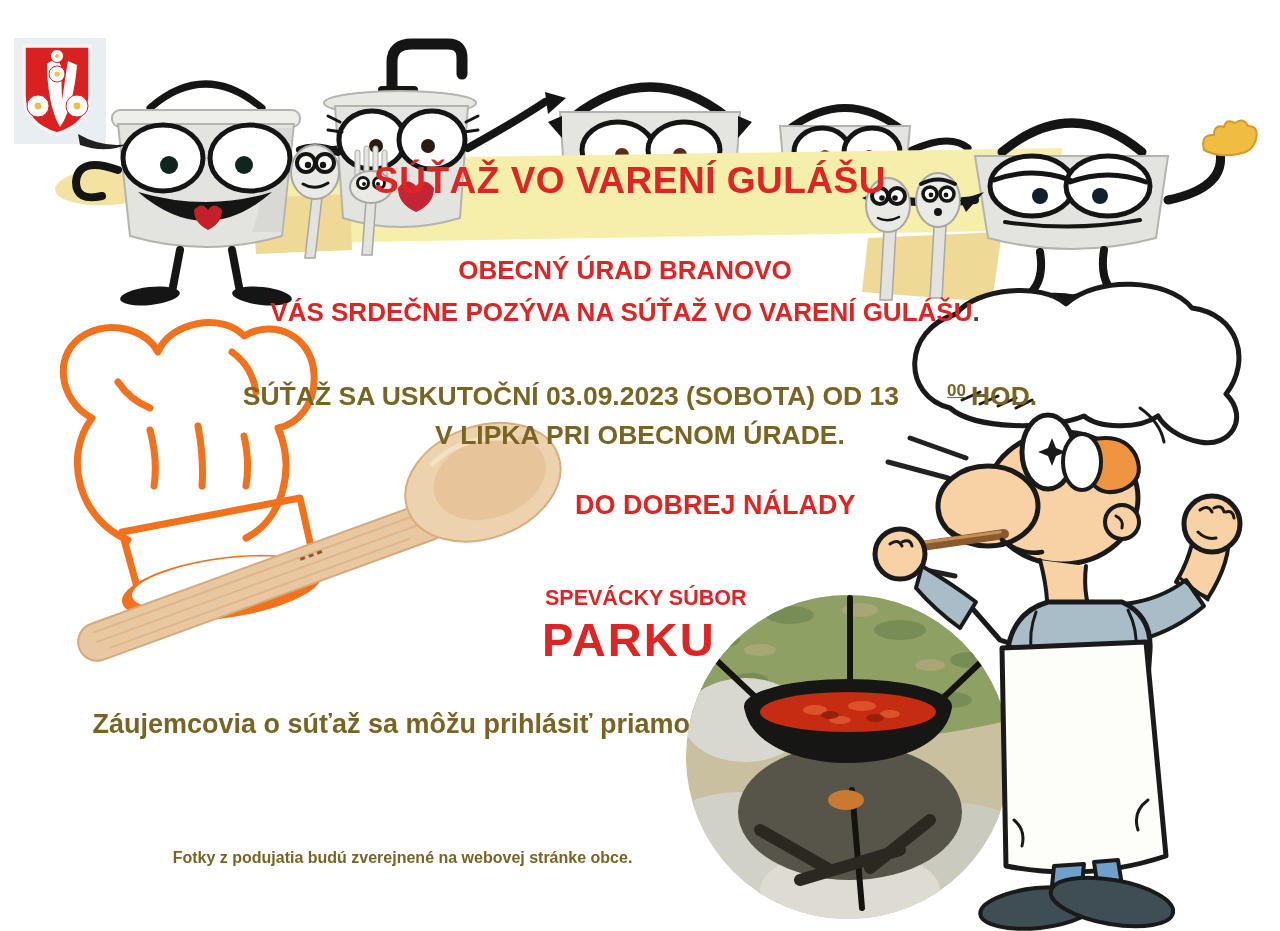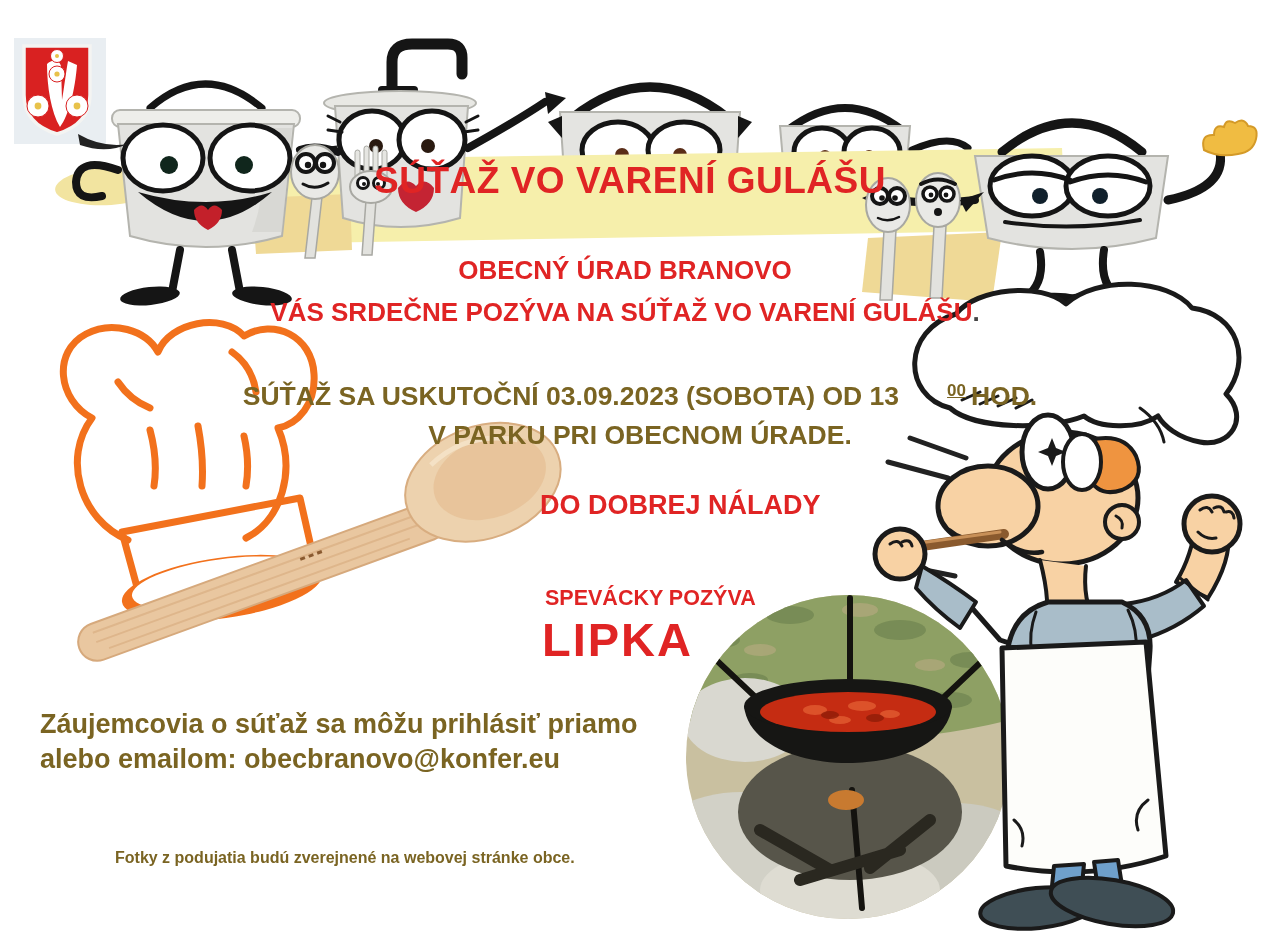--- a/index.html
+++ b/index.html
@@ -8,25 +8,25 @@
   .poster svg{position:absolute;left:0;top:0;z-index:1;}
   .txt{position:absolute;z-index:5;font-weight:bold;}
   .red{color:#e02424;}
   .olive{color:#7a6422;}
   .title{left:320px;top:160px;width:620px;font-size:37px;font-weight:600;text-align:center;
          letter-spacing:.5px;white-space:nowrap;}
   .invitation{left:180px;top:249px;width:890px;font-size:26px;line-height:42px;text-align:center;white-space:nowrap;}
   .invitation .dot{color:#444;}
   .event{left:100px;top:371px;width:1080px;font-size:26.5px;line-height:39px;text-align:center;white-space:nowrap;}
   .event .sup{font-size:17px;vertical-align:9px;text-decoration:underline;margin-right:5px;margin-left:48px;}
-  .mood{left:540px;top:486px;font-size:27px;line-height:39px;text-align:left;white-space:nowrap;}
+  .mood{left:575px;top:486px;font-size:27px;line-height:39px;text-align:left;white-space:nowrap;}
   .choir-label{left:545px;top:586px;font-size:21.5px;white-space:nowrap;}
   .choir-name{left:542px;top:612px;font-size:47px;letter-spacing:2px;white-space:nowrap;}
-  .contact{left:40px;top:707px;width:650px;font-size:27px;line-height:35px;text-align:left;white-space:nowrap;}
-  .footnote{left:115px;top:849px;width:575px;font-size:16px;white-space:nowrap;}
+  .contact{left:40px;top:707px;width:650px;font-size:27px;line-height:35px;text-align:right;white-space:nowrap;}
+  .footnote{left:115px;top:849px;width:575px;font-size:16px;text-align:center;white-space:nowrap;}
 </style>
 </head>
 <body>
 
 <div class="poster">
 
 <svg width="1280" height="931" viewBox="0 0 1280 931">
 
   <g>
     <ellipse cx="110" cy="186" rx="55" ry="19" fill="#f2e4a0" transform="rotate(-4 110 186)"></ellipse>
@@ -271,30 +271,29 @@
 
   <div class="txt red title">SÚŤAŽ VO VARENÍ GULÁŠU</div>
 
   <div class="txt red invitation">
     <div>OBECNÝ ÚRAD BRANOVO</div>
     <div><span>VÁS SRDEČNE POZÝVA NA SÚŤAŽ VO VARENÍ GULÁŠU</span><span class="dot">.</span></div>
   </div>
 
   <div class="txt olive event">
     <div><span>SÚŤAŽ SA USKUTOČNÍ 03.09.2023 (SOBOTA) OD 13</span><span class="sup">00</span><span>HOD.</span></div>
-    <div>V PARKU PRI OBECNOM ÚRADE.</div>
+    <div>V LIPKA PRI OBECNOM ÚRADE.</div>
   </div>
 
   <div class="txt red mood">
     <div>DO DOBREJ NÁLADY</div>
   </div>
 
-  <div class="txt red choir-label">SPEVÁCKY POZÝVA</div>
-  <div class="txt red choir-name">LIPKA</div>
+  <div class="txt red choir-label">SPEVÁCKY SÚBOR</div>
+  <div class="txt red choir-name">PARKU</div>
 
   <div class="txt olive contact">
     <div>Záujemcovia o súťaž sa môžu prihlásiť priamo</div>
-    <div>alebo emailom: obecbranovo@konfer.eu</div>
   </div>
 
   <div class="txt olive footnote">Fotky z podujatia budú zverejnené na webovej stránke obce.</div>
 
 </div>
 
 </body></html>

